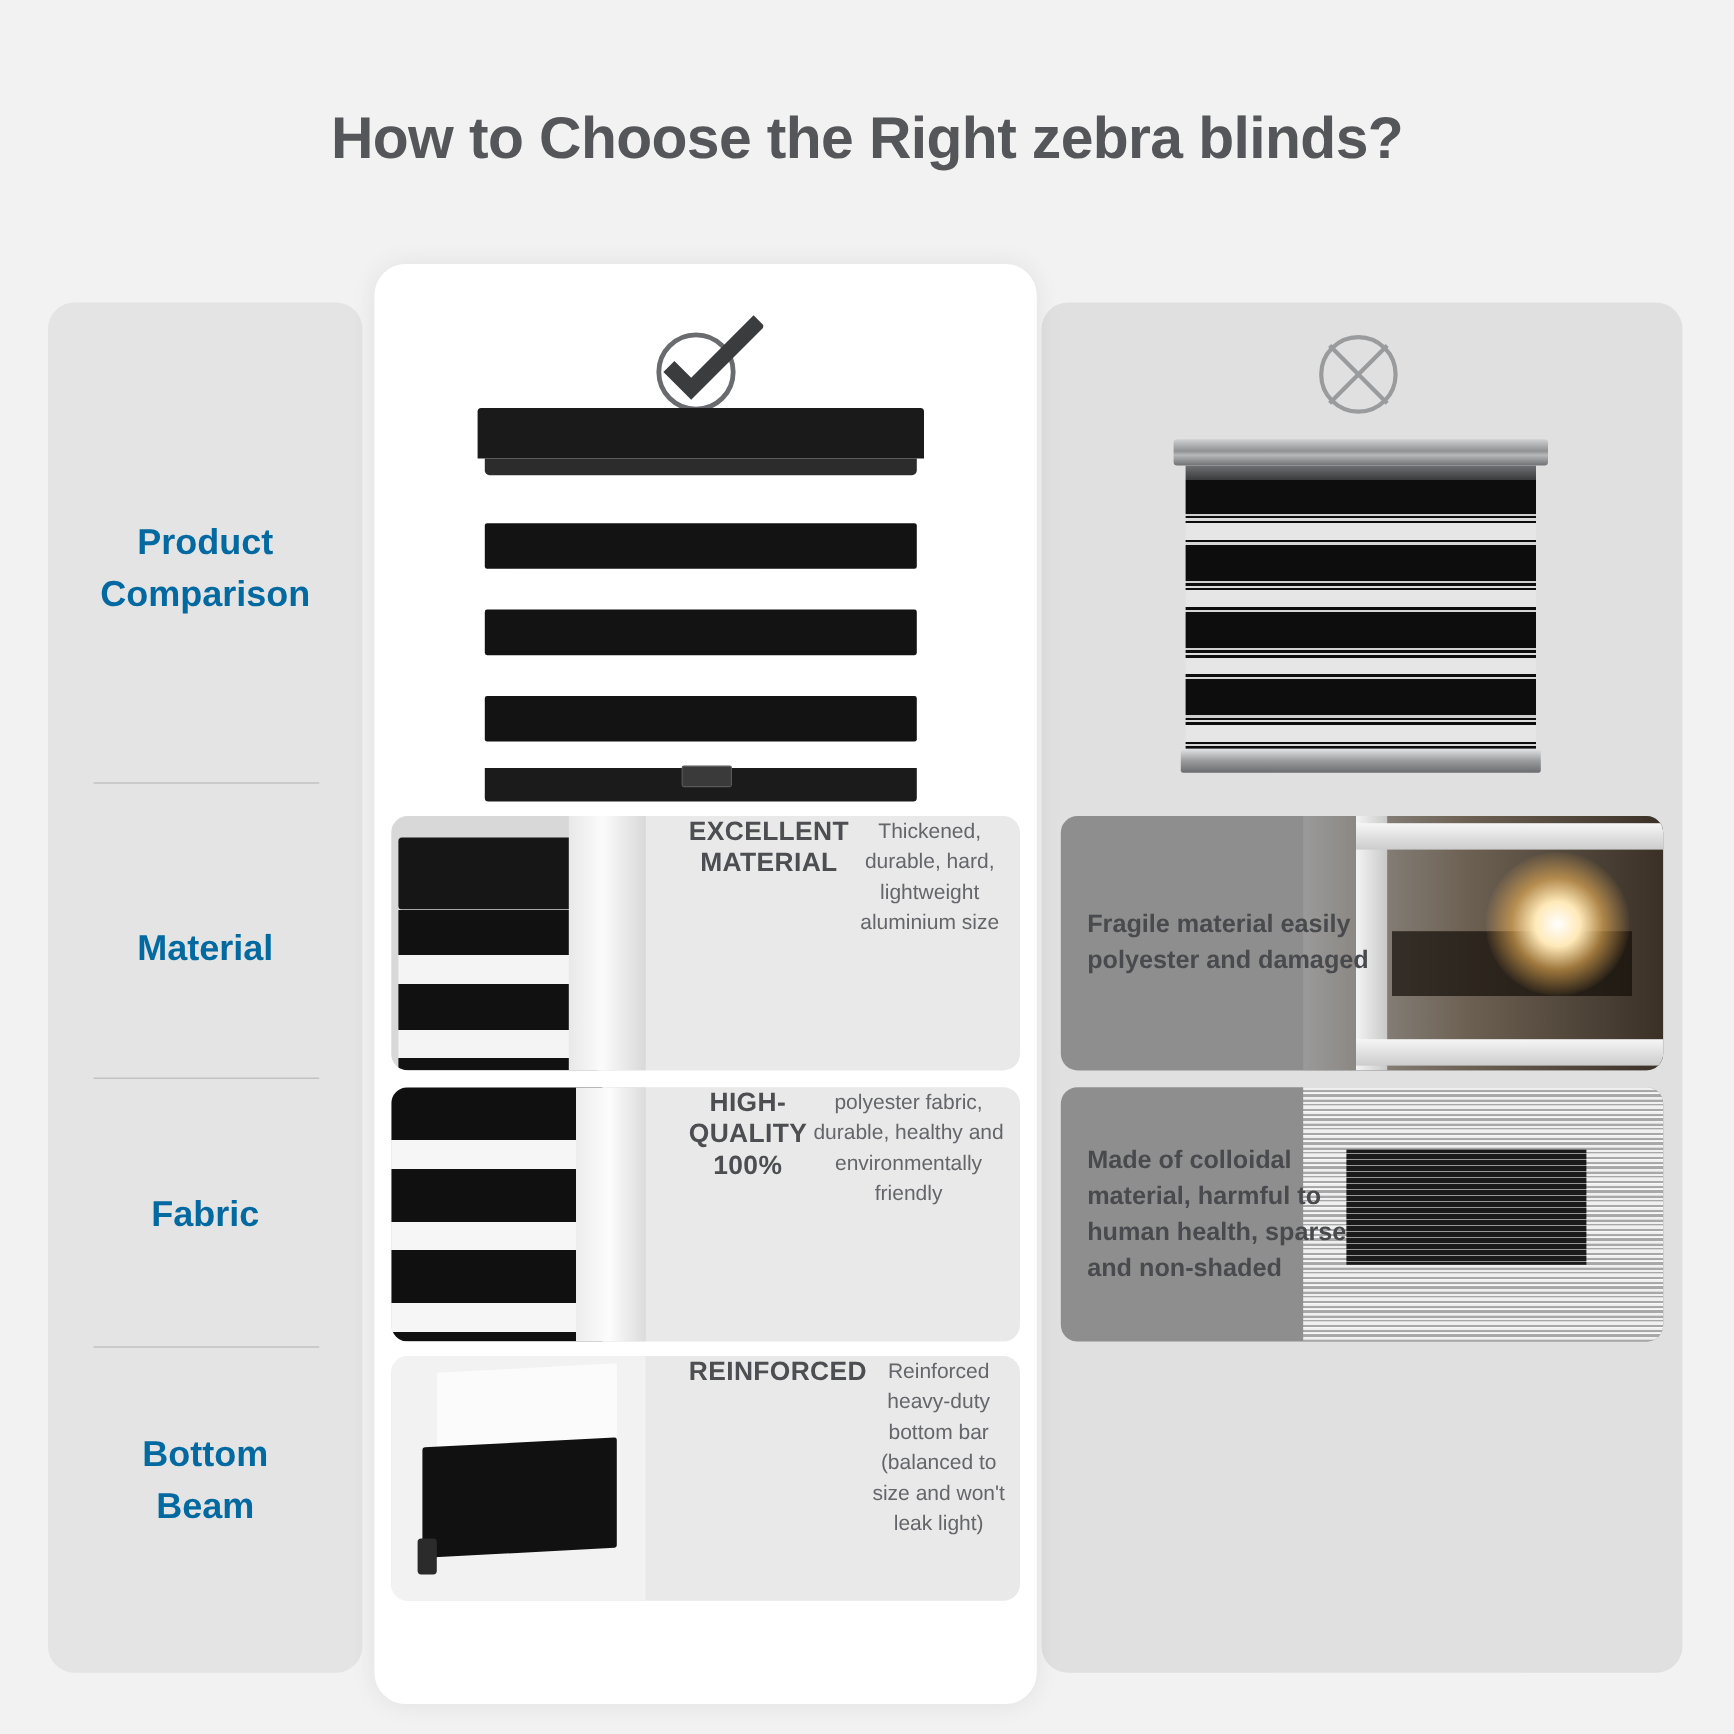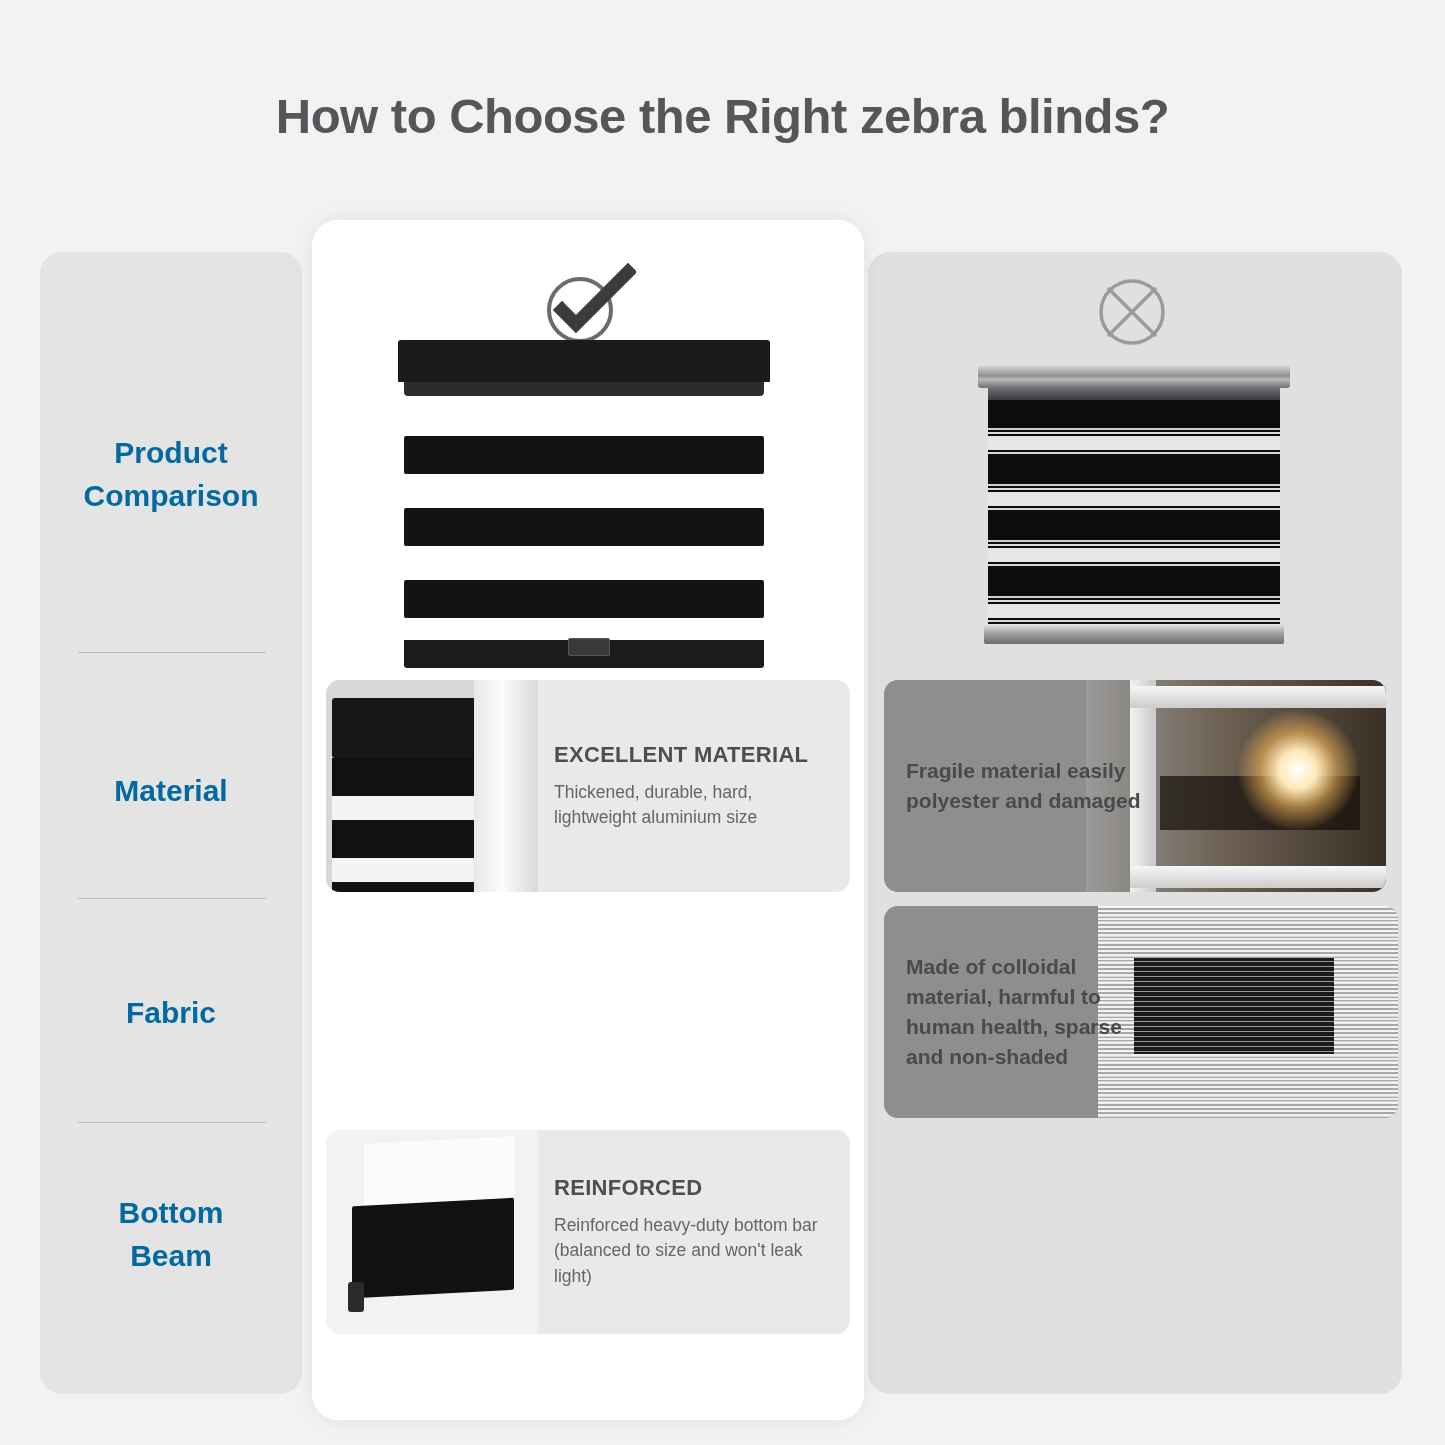--- a/index.html
+++ b/index.html
@@ -209,27 +209,27 @@
   .card.c3 { top: 1130px; height: 204px; }
 
   .card-img {
     position: absolute;
     left: 0; top: 0;
     width: 212px; height: 100%;
     overflow: hidden;
   }
   .card-text {
     position: absolute;
-    left: 228px;
+    left: 248px;
     top: 0;
     width: 268px;
     height: 100%;
     display: flex;
-    flex-direction: column;
     justify-content: center;
+    text-align: center;
   }
   .card-head {
     font-size: 22px;
     font-weight: bold;
     color: #4d4e51;
     margin-bottom: 12px;
     letter-spacing: 0.3px;
   }
   .card-body {
     font-size: 17.5px;
@@ -311,21 +311,21 @@
   
   .bad-card {
     position: absolute;
     left: 884px;
     width: 502px;
     border-radius: 14px;
     overflow: hidden;
     background: #8e8e8e;
   }
   .bad-card.b1 { top: 680px; height: 212px; }
-  .bad-card.b2 { top: 906px; height: 212px; padding-left: 12px; }
+  .bad-card.b2 { top: 906px; height: 212px; }
   .bad-card.b3 { top: 1130px; height: 204px; }
 
   .bad-card-text {
     position: absolute;
     left: 22px;
     top: 0;
     width: 250px;
     height: 100%;
     display: flex;
     align-items: center;
@@ -488,20 +488,32 @@
         <div class="mat-stripes"></div>
         <div class="mat-frame"></div>
       </div>
     </div>
     <div class="card-text">
       <div class="card-head">EXCELLENT MATERIAL</div>
       <div class="card-body">Thickened, durable, hard, lightweight aluminium size</div>
     </div>
   </div>
 
+  <div class="card c2">
+    <div class="card-img">
+      <div class="fab-img">
+        <div class="fab-stripes"></div>
+        <div class="fab-frame"></div>
+      </div>
+    </div>
+    <div class="card-text">
+      <div class="card-head">HIGH-QUALITY 100%</div>
+      <div class="card-body">polyester fabric, durable, healthy and environmentally friendly</div>
+    </div>
+  </div>
 
   <div class="card c3">
     <div class="card-img">
       <div class="bb-img">
         <div class="bb-white"></div>
         <div class="bb-bar"></div>
         <div class="bb-endcap"></div>
       </div>
     </div>
     <div class="card-text">

